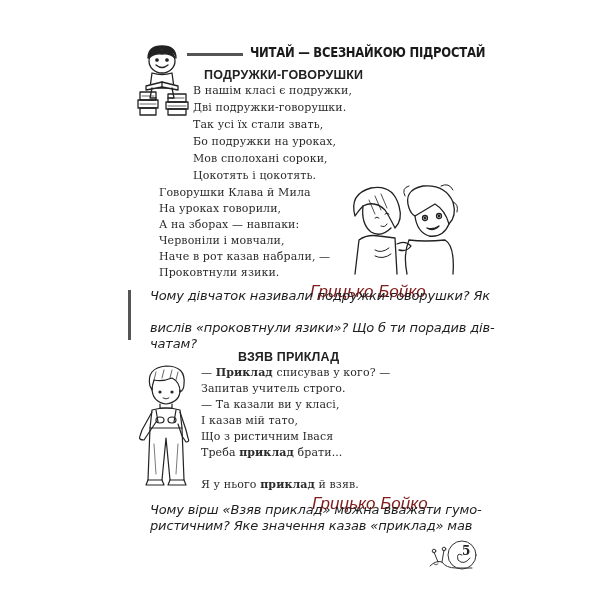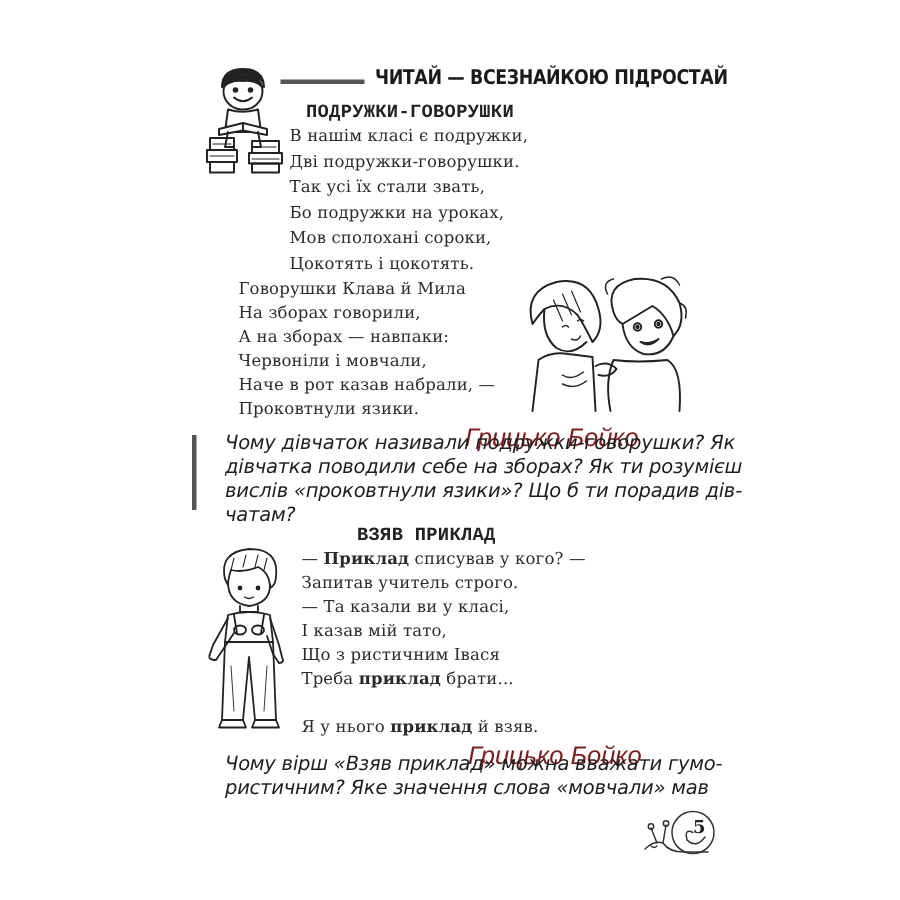--- a/index.html
+++ b/index.html
@@ -9,21 +9,21 @@
     }
     .page { position: absolute; left: 0; top: 0; width: 600px; height: 600px; }
 
     .header-rule { position: absolute; left: 187px; top: 53px; width: 56px; height: 3px; background: #555; }
     .header-title {
       position: absolute; left: 250px; top: 44px; font-family: "DejaVu Sans", sans-serif;
       font-weight: bold; font-size: 13.5px; letter-spacing: -0.3px; color: #1a1a1a;
       transform: scaleX(0.86); transform-origin: left top; white-space: nowrap;
     }
     .poem-title {
-      position: absolute; font-family: Liberation Mono, monospace; font-weight: bold; font-size: 12.5px;
+      position: absolute; font-family: Liberation Sans, sans-serif; font-weight: bold; font-size: 12.5px;
       letter-spacing: 0.2px; white-space: nowrap; color: #222;
     }
     .line {
       position: absolute; font-family: "DejaVu Serif", serif; font-size: 11px;
       white-space: nowrap; color: #2a2a2a; letter-spacing: 0.1px;
     }
     .line b { font-weight: bold; }
     .author {
       position: absolute; font-family: Liberation Sans, sans-serif; font-style: italic; font-size: 17px;
       white-space: nowrap; color: #7f1d1d;
@@ -70,21 +70,21 @@
   </svg>
 
   <div class="poem-title" style="left:204px;top:68px">ПОДРУЖКИ-ГОВОРУШКИ</div>
   <div class="line" style="left:193px;top:84px">В нашім класі є подружки,</div>
   <div class="line" style="left:193px;top:101px">Дві подружки-говорушки.</div>
   <div class="line" style="left:193px;top:118px">Так усі їх стали звать,</div>
   <div class="line" style="left:193px;top:135px">Бо подружки на уроках,</div>
   <div class="line" style="left:193px;top:152px">Мов сполохані сороки,</div>
   <div class="line" style="left:193px;top:169px">Цокотять і цокотять.</div>
   <div class="line" style="left:159px;top:186px">Говорушки Клава й Мила</div>
-  <div class="line" style="left:159px;top:202px">На зборах говорили,</div>
+  <div class="line" style="left:159px;top:202px">На уроках говорили,</div>
   <div class="line" style="left:159px;top:218px">А на зборах — навпаки:</div>
   <div class="line" style="left:159px;top:234px">Червоніли і мовчали,</div>
   <div class="line" style="left:159px;top:250px">Наче в рот казав набрали, —</div>
   <div class="line" style="left:159px;top:266px">Проковтнули язики.</div>
   <div class="author" style="left:310px;top:282px">Грицько Бойко</div>
 
   <svg class="illus" style="left:345px;top:180px" width="115" height="96" viewBox="0 0 115 96">
     <g fill="none" stroke="#222" stroke-width="1.3" stroke-linejoin="round" stroke-linecap="round">
       <path d="M10 36 Q4 14 26 8 Q48 4 54 26 Q58 40 50 48 Q44 36 40 30 Q30 20 18 26 Q14 30 10 36 Z"></path>
       <path d="M18 26 Q16 44 26 52 Q36 58 46 48"></path>
@@ -101,21 +101,20 @@
       <circle cx="80" cy="38" r="0.8" fill="#222"></circle>
         <circle cx="94" cy="36" r="0.8" fill="#222"></circle>
       <path d="M82 48 Q88 52 94 46 Q88 50 82 48 Z" fill="#222"></path>
       <path d="M64 60 Q80 62 100 60 Q110 66 108 94 M64 60 Q58 74 62 94"></path>
       <path d="M52 64 Q60 60 66 66 Q62 72 54 70"></path>
     </g>
   </svg>
 
   <div class="qbar" style="left:128px;top:290px;height:50px"></div>
   <div class="question" style="left:150px;top:288px">Чому дівчаток називали подружки-говорушки? Як</div>
-  <div class="question" style="left:150px;top:304px">дівчатка поводили себе на зборах? Як ти розумієш</div>
   <div class="question" style="left:150px;top:320px">вислів «проковтнули язики»? Що б ти порадив дів-</div>
   <div class="question" style="left:150px;top:336px">чатам?</div>
 
   <div class="poem-title" style="left:238px;top:350px">ВЗЯВ ПРИКЛАД</div>
 
   <div class="line" style="left:201px;top:366px">
     <span>— </span><b>Приклад</b><span> списував у кого? —</span>
   </div>
   <div class="line" style="left:201px;top:382px">
     <span>Запитав учитель строго.</span>
@@ -152,21 +151,21 @@
         <ellipse cx="36" cy="56" rx="4" ry="3"></ellipse>
       <path d="M16 48 L6 66 L4 72 Q2 76 8 76 L12 70 L20 58"></path>
       <path d="M44 48 L50 66 L52 74 Q54 78 50 78 L46 72 L42 60"></path>
       <path d="M14 64 L12 116 L26 116 L30 74 L34 116 L48 116 L46 64"></path>
       <path d="M12 116 L10 121 L28 121 L26 116 M34 116 L32 121 L50 121 L48 116"></path>
       <path d="M18 80 L20 110 M42 80 L40 110" stroke-width="0.6"></path>
     </g>
   </svg>
 
   <div class="question" style="left:150px;top:502px">Чому вірш «Взяв приклад» можна вважати гумо-</div>
-  <div class="question" style="left:150px;top:518px">ристичним? Яке значення слова «мовчали» мав</div>
+  <div class="question" style="left:150px;top:518px">ристичним? Яке значення казав «приклад» мав</div>
 
   <svg class="illus" style="left:428px;top:538px" width="50" height="34" viewBox="0 0 50 34">
     <g fill="none" stroke="#333" stroke-width="1" stroke-linecap="round">
       <circle cx="34" cy="17" r="14"></circle>
       <path d="M34 17 Q28 14 30 22 Q36 28 42 20"></path>
       <path d="M2 28 Q8 22 14 24 Q18 30 28 30 L44 30"></path>
       <path d="M10 24 L6 14 M14 24 L16 12"></path>
       <circle cx="6" cy="13" r="1.8"></circle>
         <circle cx="16" cy="11" r="1.8"></circle>
       <path d="M6 26 Q8 28 10 26" stroke-width="0.8"></path>

